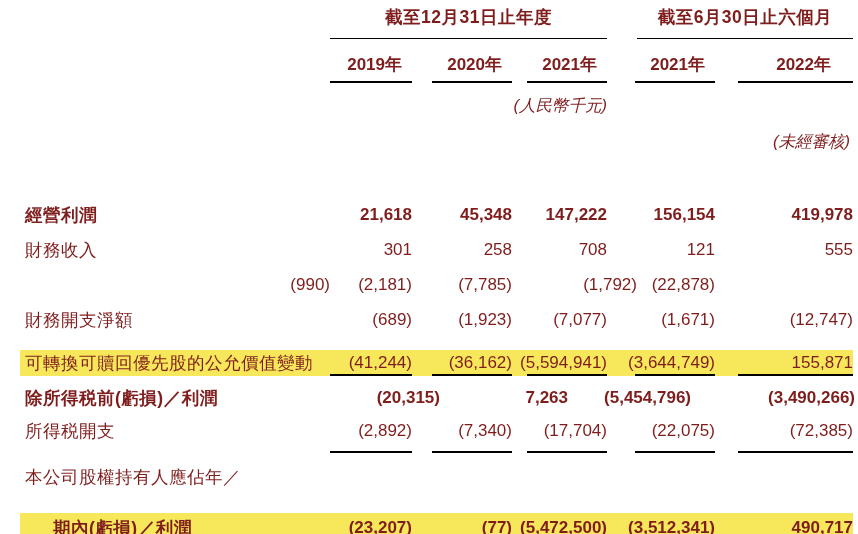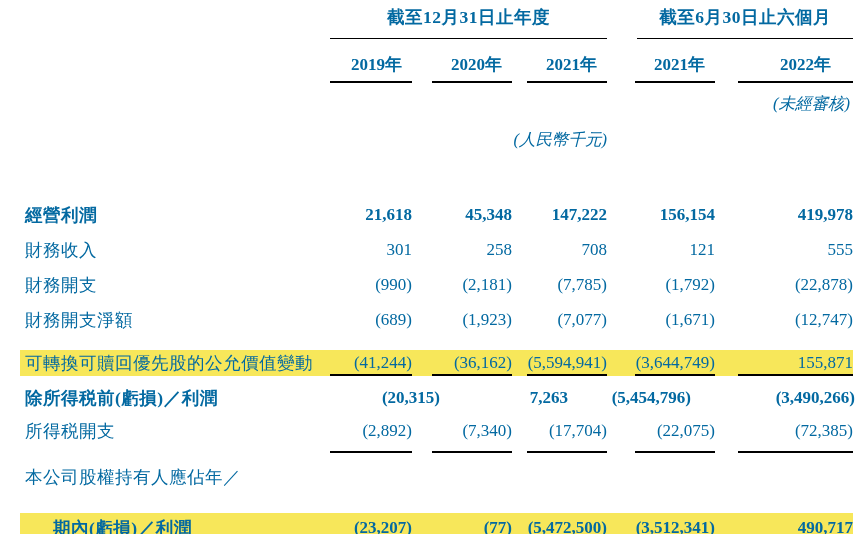--- a/index.html
+++ b/index.html
@@ -1,18 +1,18 @@
 <!DOCTYPE html>
 <html><head>
 <meta charset="utf-8">
 <style>
   html,body{margin:0;padding:0;background:#fff;}
   .page{
     position:relative;width:858px;height:534px;background:#fff;overflow:hidden;
-    font-family:Liberation Serif, serif;color:#0369a1;
+    font-family:Liberation Sans, sans-serif;color:#7f1d1d;
   }
   .tbl{margin-left:20px;width:833px;}
   .row{display:grid;grid-template-columns:310px 82px 100px 95px 30px 78px 138px;}
   .cell{display:flex;align-items:center;height:100%;position:relative;box-sizing:border-box;}
   .label{font-size:17.5px;padding-left:5px;letter-spacing:0.5px;}
   .num{justify-content:flex-end;font-size:17px;}
   .bold{font-weight:700;}
   .hl{background:#f7e75a;}
   .indent{padding-left:33px;}
   
@@ -81,28 +81,28 @@
       <div class="cell num c6">
         <span>2021年</span>
           <i class="rule"></i>
       </div>
       <div class="cell num c7">
         <span>2022年</span>
           <i class="rule"></i>
       </div>
     </div>
 
+    <div class="row rh-note2">
+      <div class="cell">(人民幣千元)</div>
+    </div>
+
     <div class="row rh-note1">
       <div class="cell">(未經審核)</div>
     </div>
 
-    <div class="row rh-note2">
-      <div class="cell">(人民幣千元)</div>
-    </div>
-
     <div class="spacer"></div>
 
     <div class="row body bold">
       <div class="cell label">經營利潤</div>
       <div class="cell num c2">
           <span>21,618</span>
         </div>
       <div class="cell num c3">
           <span>45,348</span>
         </div>
@@ -132,21 +132,20 @@
       <div class="cell"></div>
       <div class="cell num c6">
           <span>121</span>
         </div>
       <div class="cell num c7">
           <span>555</span>
         </div>
     </div>
 
     <div class="row body">
-      <div class="cell label">財務開支</div>
       <div class="cell num c2">
           <span>(990)</span>
         </div>
       <div class="cell num c3">
           <span>(2,181)</span>
         </div>
       <div class="cell num c4">
           <span>(7,785)</span>
         </div>
       <div class="cell"></div>

